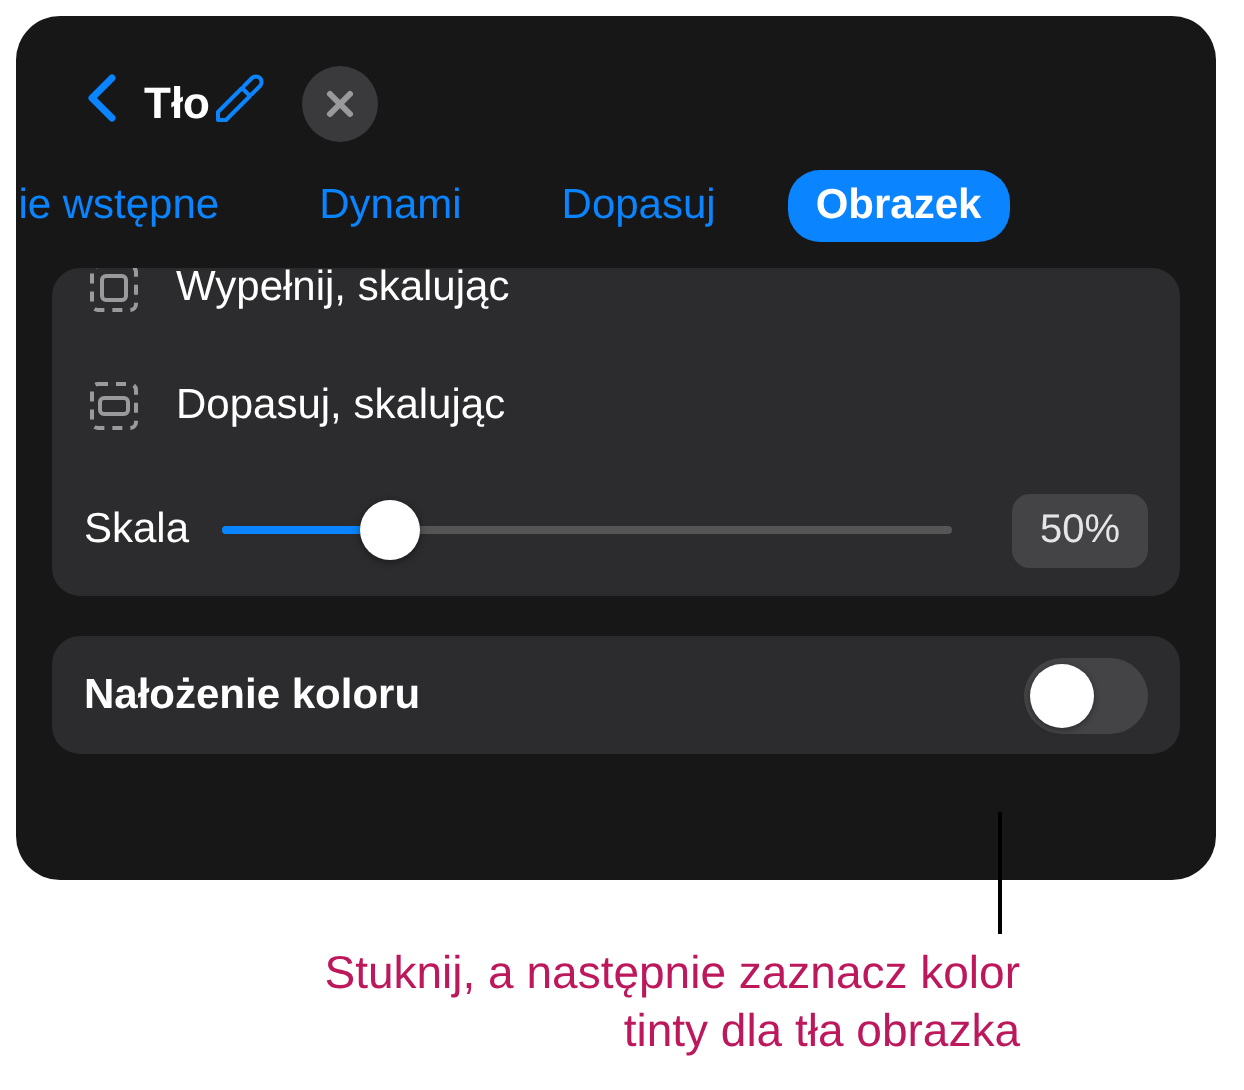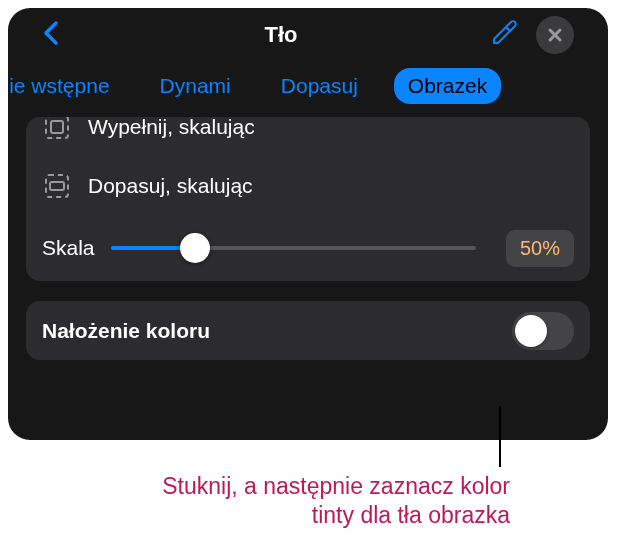--- a/index.html
+++ b/index.html
@@ -17,22 +17,23 @@
       background: #171717;
       border-radius: 22px;
       overflow: hidden;
       position: relative;
       color: #fff;
     }
     .header {
       height: 54px;
       display: flex;
       align-items: center;
-      justify-content: space-between;
+      justify-content: flex-start;
       padding: 0 34px;
+      margin-top: 17px;
     }
     .back-arrow {
       color: #0a84ff;
       font-size: 30px;
       line-height: 1;
       width: 30px;
     }
     .title {
       font-size: 22px;
       font-weight: 600;
@@ -58,21 +59,21 @@
       display: flex;
       align-items: center;
       padding: 0 4px 8px;
       gap: 22px;
       overflow: hidden;
       color: #0a84ff;
       font-size: 21px;
     }
     .tab { white-space: nowrap; padding: 6px 14px; border-radius: 16px; }
     .tab.cutoff-left { margin-left: -60px; }
-    .tab.active { background: #0a84ff; color: #000000; font-weight: 400; }
+    .tab.active { background: #0a84ff; color: #ffffff; font-weight: 700; }
     .content {
       padding: 0 18px;
     }
     .group {
       background: #2c2c2e;
       border-radius: 14px;
       overflow: hidden;
       text-align: right;
     }
     .row {
@@ -111,21 +112,21 @@
       background: #fff;
       border-radius: 50%;
       transform: translate(-50%, -50%);
       box-shadow: 0 1px 4px rgba(0,0,0,0.4);
     }
     .value-box {
       background: #444446;
       border-radius: 9px;
       padding: 7px 14px;
       font-size: 20px;
-      color: #fdba74;
+      color: #e5e5e5;
       margin-left: 14px;
     }
     .group2 { margin-top: 20px; font-weight: bold; }
     .toggle {
       position: relative;
       width: 62px; height: 38px;
       background: #444446;
       border-radius: 19px;
       margin-left: auto;
     }

